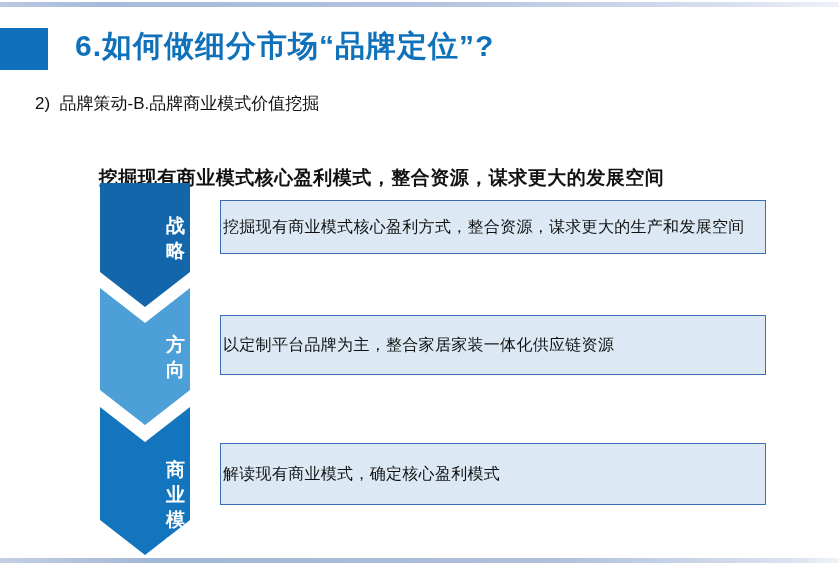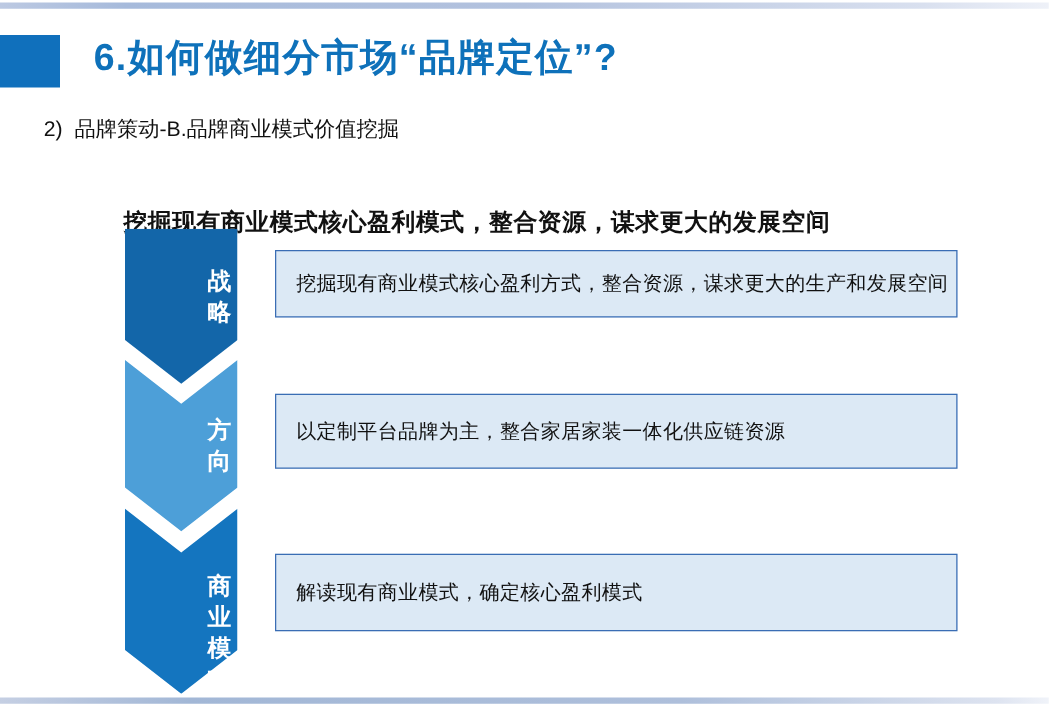--- a/index.html
+++ b/index.html
@@ -49,21 +49,21 @@
   .lbl-2{top:300px;height:116px;}
   .lbl-3{top:417px;height:140px;align-items:flex-end;}
 
   
   .info-box{
     position:absolute;left:220px;width:546px;
     background:#dce9f5;border:1.5px solid #3a6db4;box-sizing:border-box;
     display:flex;align-items:center;
   }
   .info-box span{
-    padding-left:16px;font-size:16px;color:#111111;letter-spacing:0.3px;white-space:nowrap;
+    padding-left:2px;font-size:16px;color:#111111;letter-spacing:0.3px;white-space:nowrap;
   }
   .box-1{top:200px;height:54px;}
   .box-2{top:315px;height:60px;}
   .box-3{top:443px;height:62px;}
 </style>
 </head>
 <body>
 
 <div class="slide">
 

